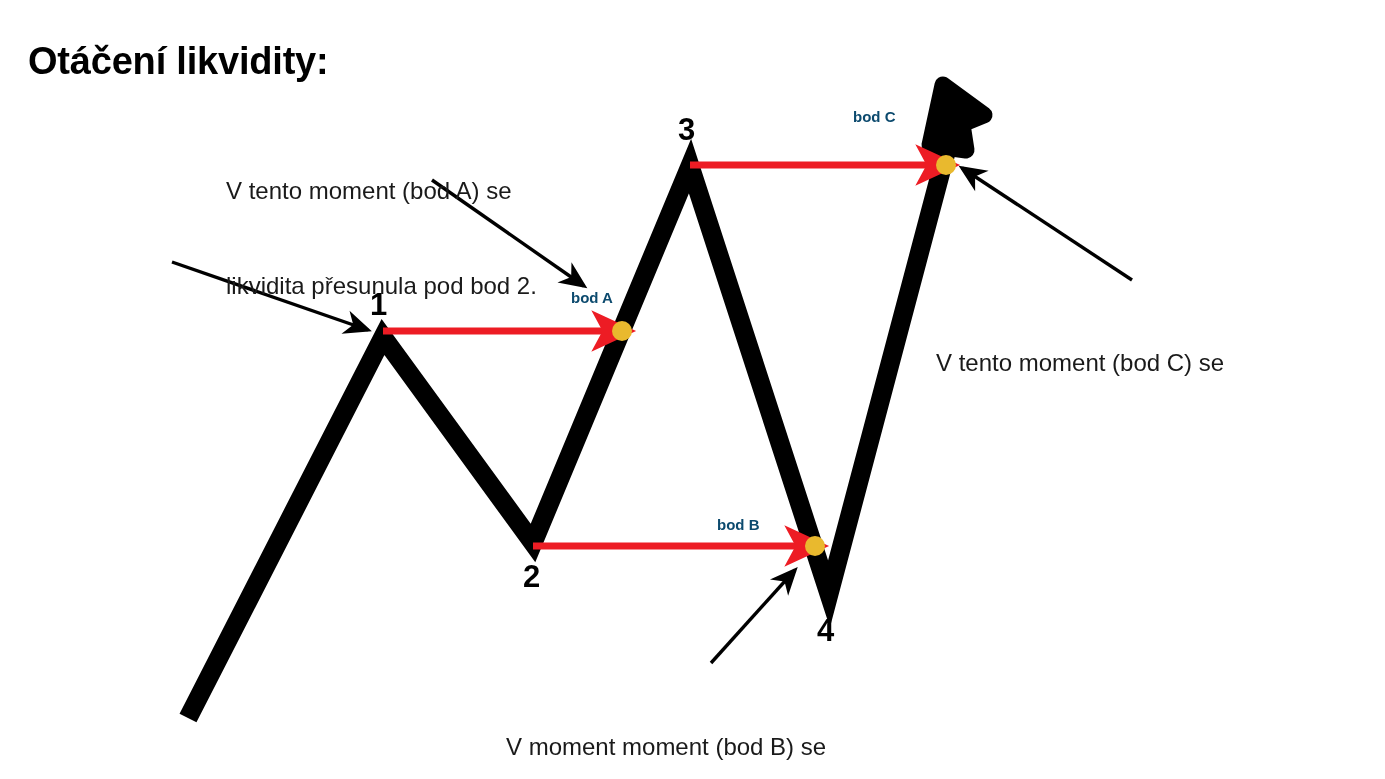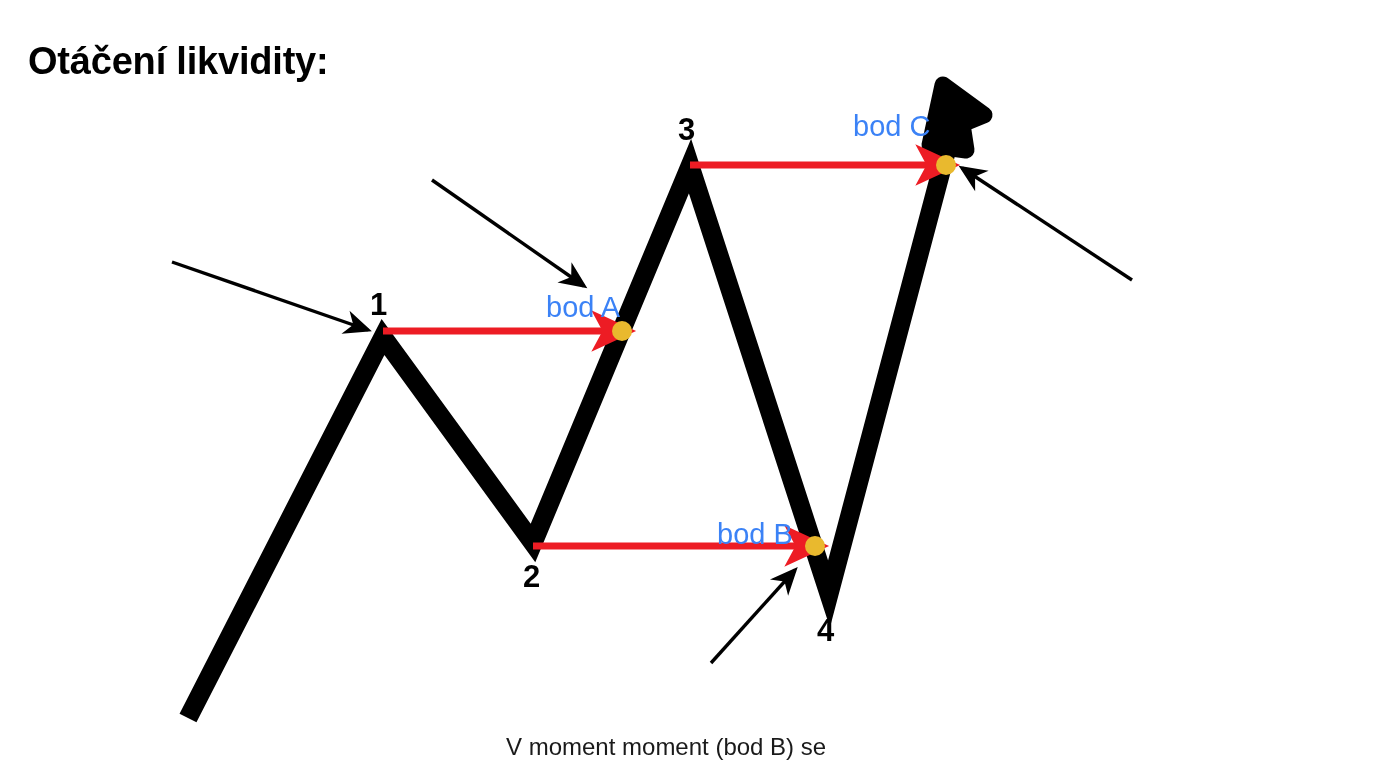--- a/index.html
+++ b/index.html
@@ -41,33 +41,33 @@
     font-size: 24px;
     font-weight: normal;
     color: #1a1a1a;
   }
   .pt-label {
     font-size: 31px;
     font-weight: bold;
     color: #000000;
   }
   .bod-label {
-    font-size: 29px;
-    font-weight: normal;
-    color: #3b82f6;
+    font-size: 15px;
+    font-weight: bold;
+    color: #0c4a6e;
   }
   #note-a  { left: 226px; top: 112px; }
   #note-left { left: 40px; top: 234px; }
   #note-right { left: 936px; top: 284px; }
   #note-b  { left: 506px; top: 668px; }
   #label-1 { left: 370px; top: 285px; }
   #label-2 { left: 523px; top: 557px; }
   #label-3 { left: 678px; top: 110px; }
   #label-4 { left: 817px; top: 611px; }
-  #label-bod-a { left: 546px; top: 288px; }
+  #label-bod-a { left: 571px; top: 288px; }
   #label-bod-b { left: 717px; top: 515px; }
   #label-bod-c { left: 853px; top: 107px; }
 </style>
 </head>
 <body>
 
 <div id="canvas">
 
   <svg id="diagram-svg" viewBox="0 0 1385 779">
     <defs>
@@ -107,22 +107,27 @@
     <line x1="432" y1="180" x2="584" y2="286" stroke="#000000" stroke-width="3.4" marker-end="url(#black-arrowhead)"></line>
 
     <line x1="711" y1="663" x2="795" y2="570" stroke="#000000" stroke-width="3.4" marker-end="url(#black-arrowhead)"></line>
 
     <line x1="1132" y1="280" x2="962" y2="168" stroke="#000000" stroke-width="3.4" marker-end="url(#black-arrowhead)"></line>
   </svg>
 
   <div class="txt" id="page-title">Otáčení likvidity:</div>
 
 
+  <div class="txt note" id="note-a">
+    <div>V tento moment (bod A) se</div>
+    <div>likvidita přesunula pod bod 2.</div>
+  </div>
 
   <div class="txt note" id="note-right">
+    <div>V tento moment (bod C) se</div>
   </div>
 
   <div class="txt note" id="note-b">
     <div>V moment moment (bod B) se</div>
     
   </div>
 
   <div class="txt pt-label" id="label-1">1</div>
   <div class="txt pt-label" id="label-2">2</div>
   <div class="txt pt-label" id="label-3">3</div>

